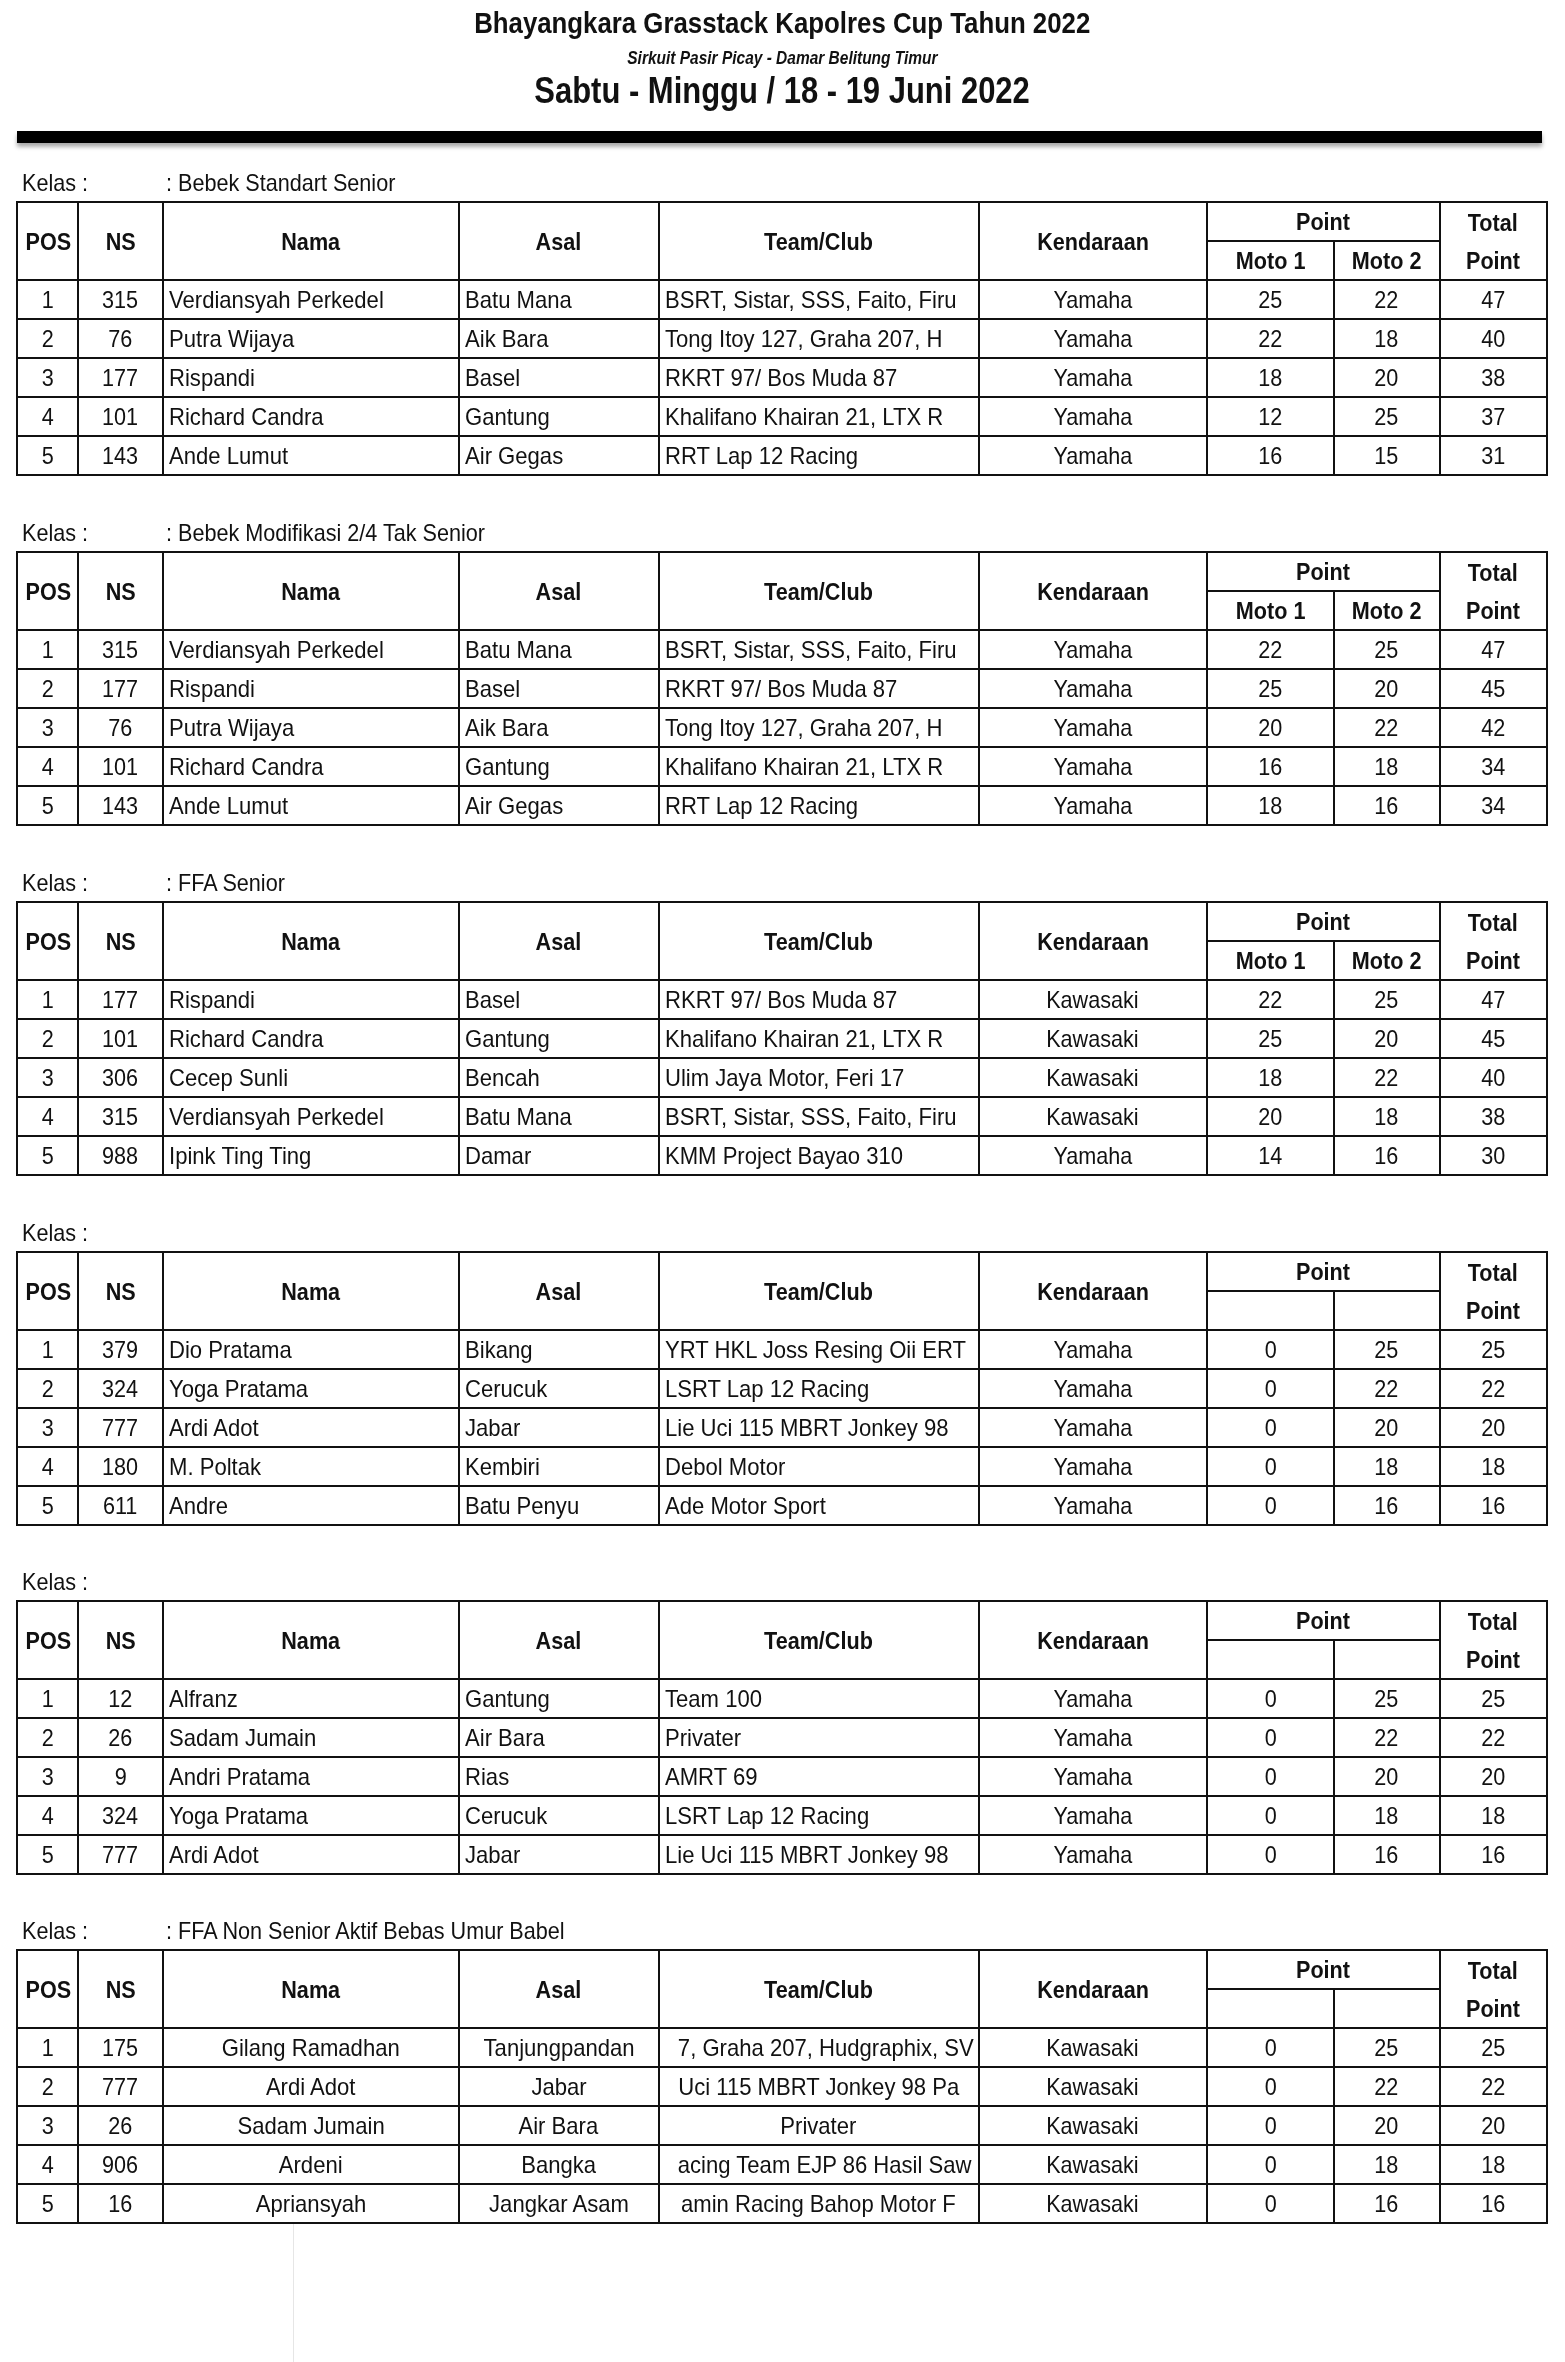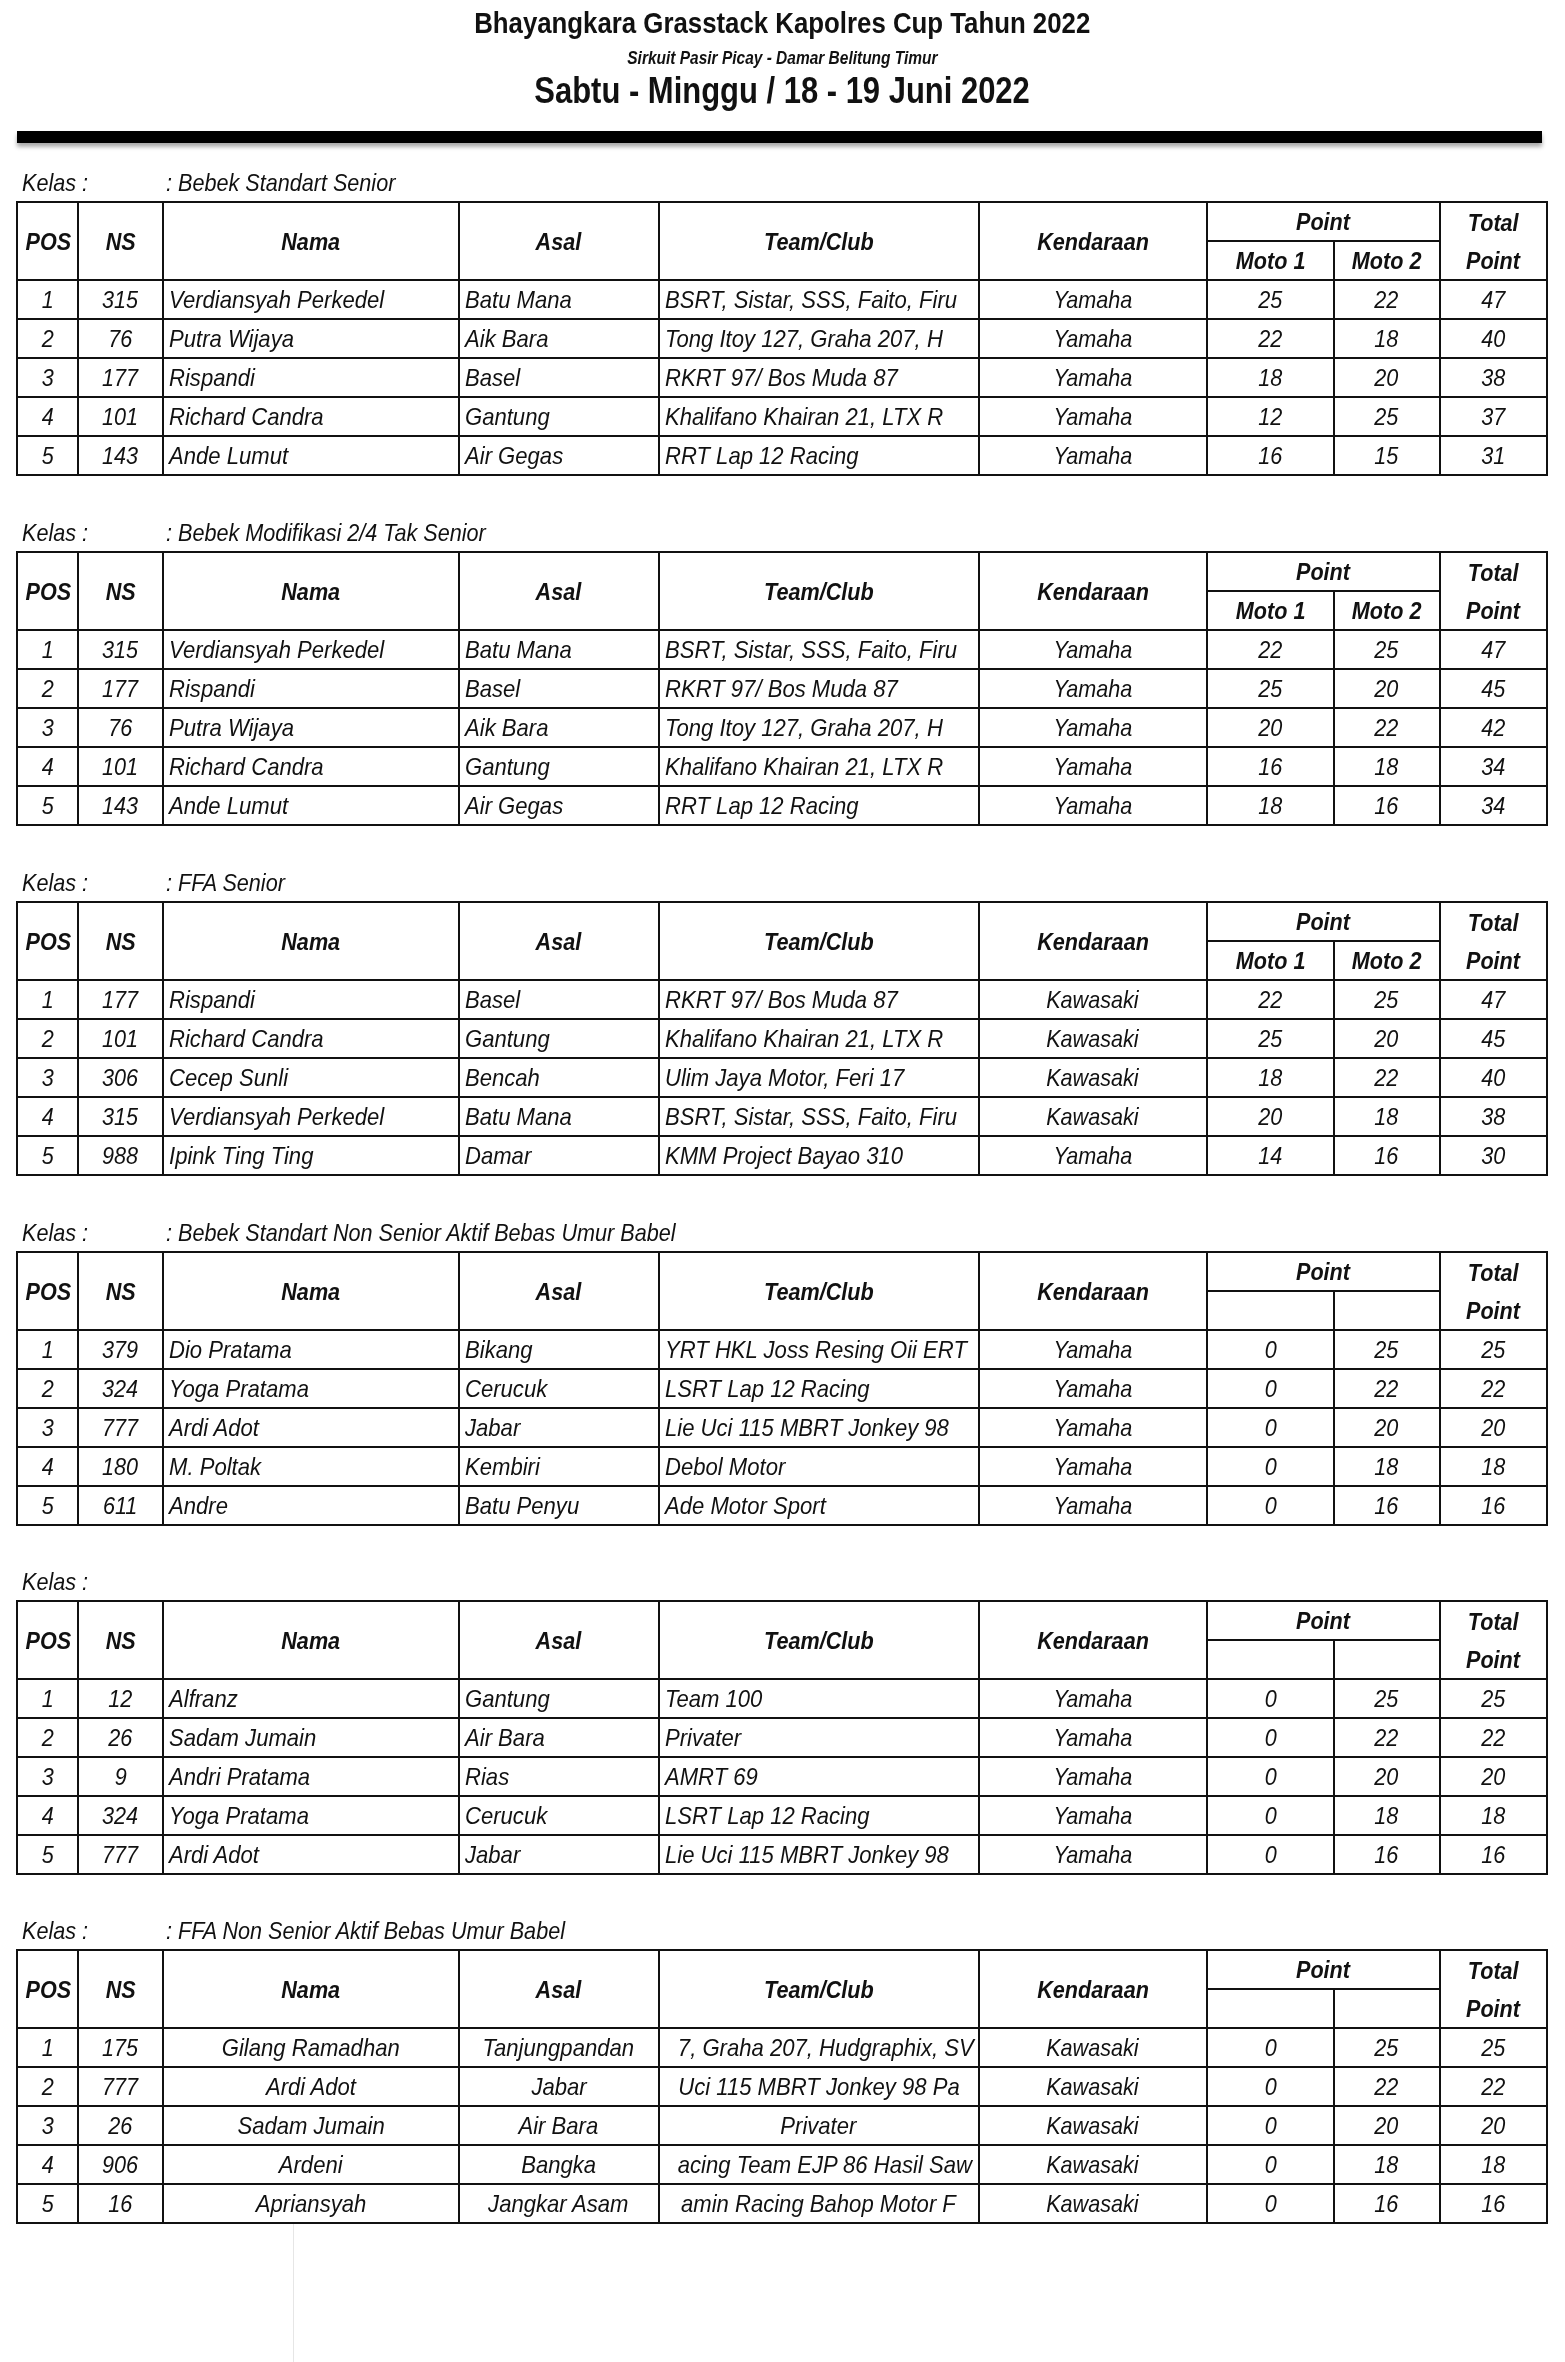--- a/index.html
+++ b/index.html
@@ -5,21 +5,21 @@
     html, body { margin: 0; padding: 0; background: #ffffff; }
     body { width: 1565px; height: 2363px; position: relative; overflow: hidden;
            font-family: "Liberation Sans", "DejaVu Sans", sans-serif; color: #111; }
     .title { position: absolute; left: 0; width: 1565px; text-align: center; font-weight: bold; white-space: nowrap; }
     .title span { display: inline-block; transform: scaleX(0.86); transform-origin: center; }
     .t1 { top: 5.5px; font-size: 30px; text-decoration: underline; }
     .t2 { top: 48px; font-size: 18px; font-style: italic; }
     .t3 { top: 70px; font-size: 36px; }
     .bar { position: absolute; left: 16.6px; top: 131px; width: 1525px; height: 12px; background: #000;
            box-shadow: 0 3.7px 4.6px rgba(0,0,0,0.35); }
-    .section { position: absolute; left: 0; width: 1565px; height: 314px; font-style: italic; }
+    .section { position: absolute; left: 0; width: 1565px; height: 314px; }
     .kelas { position: absolute; left: 22px; top: 0; font-size: 24px; height: 33px; line-height: 33px; white-space: nowrap; }
     .kelas-name { position: absolute; left: 166px; top: 0; font-size: 24px; height: 33px; line-height: 33px; white-space: nowrap; }
     .kelas span, .kelas-name span { display: inline-block; transform: scaleX(0.9); transform-origin: left center; }
     table.results { position: absolute; left: 15.7px; top: 35px; border-collapse: collapse; table-layout: fixed;
                     width: 1531px; font-size: 24px; }
     table.results td, table.results th { border: 2.3px solid #111; padding: 0 5.5px; white-space: nowrap; overflow: hidden;
                     height: 37px; line-height: 37px; box-sizing: border-box; }
     table.results th { font-weight: bold; text-align: center; font-size: 24px; }
     th.h-tall { height: 77px; }
     th.h-half { height: 38px; line-height: 35px; }
@@ -308,21 +308,20 @@
             <td class="num"><span class="c">Yamaha</span></td>
             <td class="num"><span class="c">14</span></td>
             <td class="num"><span class="c">16</span></td>
             <td class="num"><span class="c">30</span></td>
           </tr>
         </tbody>
       </table>
     </div>
     <div class="section" style="top: 1216px;">
       <div class="kelas"><span>Kelas :</span></div>
-      <div class="kelas-name"><span>: Bebek Standart Non Senior Aktif Bebas Umur Babel</span></div>
       <table class="results">
         <colgroup>
           <col style="width:61px">
           <col style="width:85px">
           <col style="width:296px">
           <col style="width:200px">
           <col style="width:320px">
           <col style="width:228px">
           <col style="width:127px">
           <col style="width:106px">

